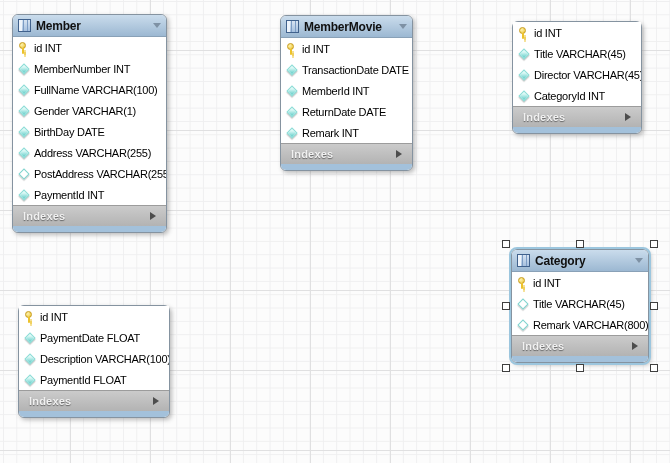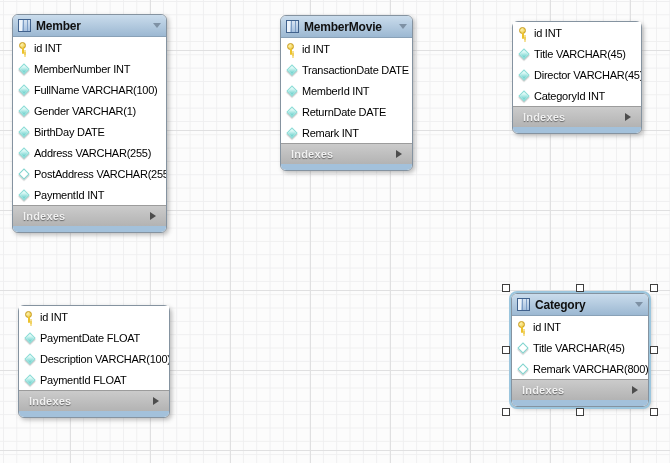--- a/index.html
+++ b/index.html
@@ -17,21 +17,21 @@
   }
   #canvas{position:absolute;inset:0;}
 
   .table{
     position:absolute;
     border:1px solid #8593a0;
     border-radius:6px;
     background:#fff;
     box-shadow:2px 2px 4px rgba(110,110,110,.45);
   }
-  .table.selected{outline:2px solid #9cc6de;margin-top:44px;}
+  .table.selected{outline:2px solid #9cc6de;}
 
   .table-header{
     height:21px;display:flex;align-items:center;gap:5px;padding:0 5px;
     background:linear-gradient(#cadcec,#9cb8d2);
     border-bottom:1px solid #89a1b7;
     border-radius:5px 5px 0 0;
   }
   .tbl-icon{
     width:13px;height:13px;flex:0 0 13px;box-sizing:border-box;
     border:1px solid #40618c;

